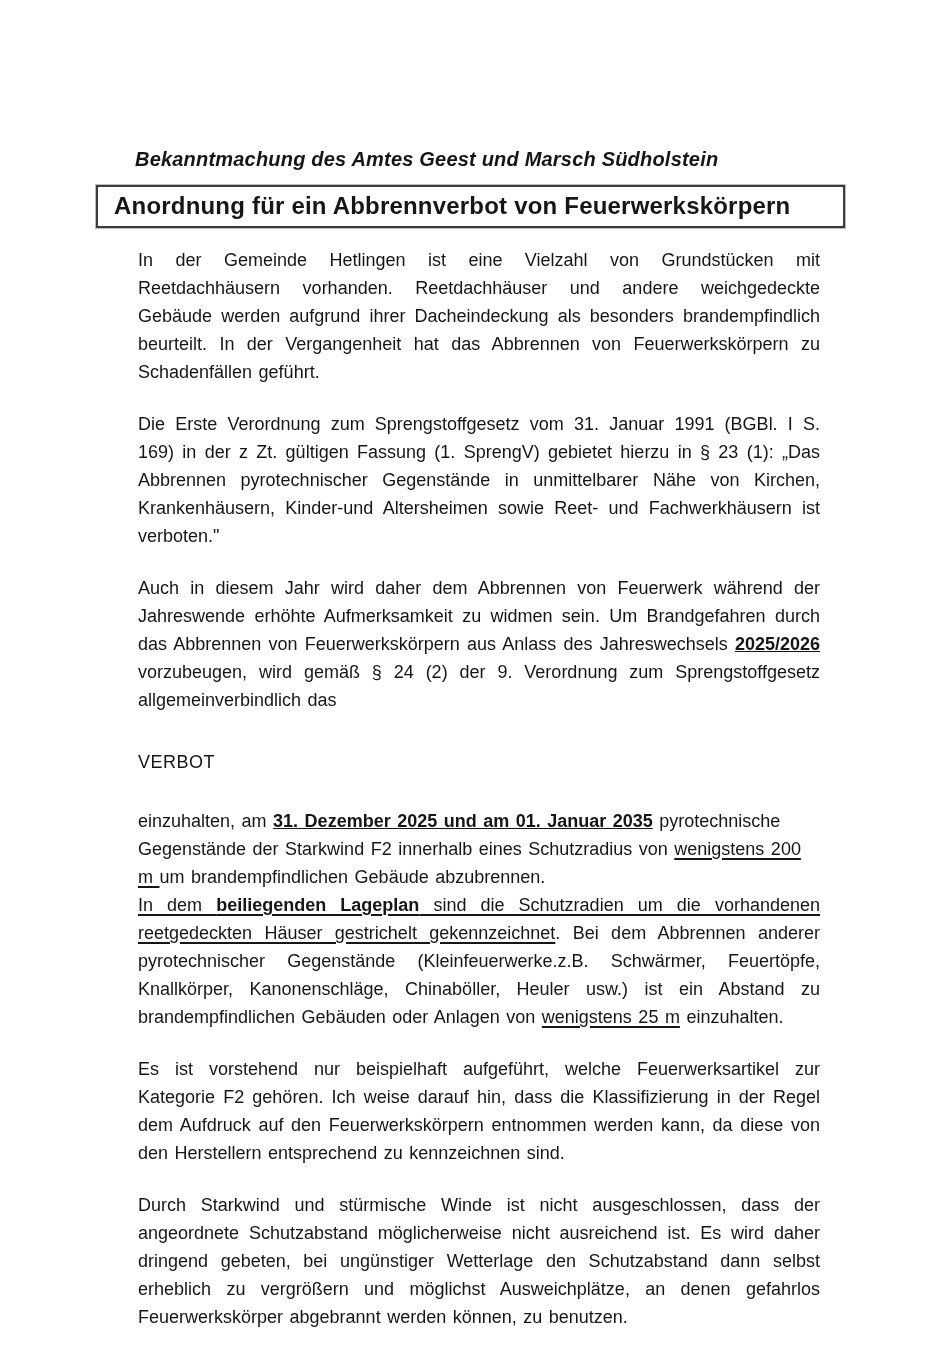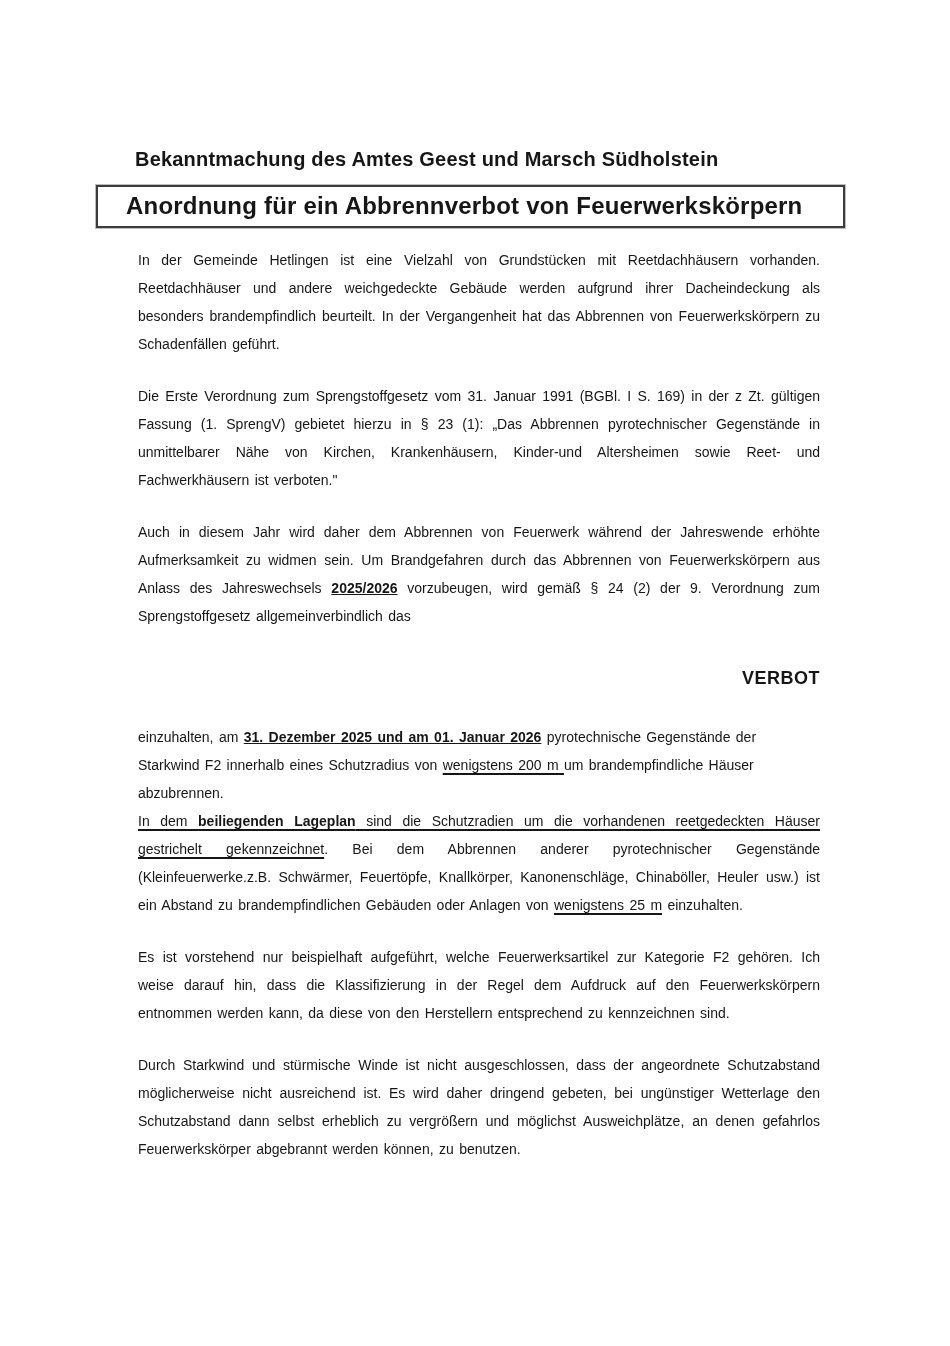--- a/index.html
+++ b/index.html
@@ -23,53 +23,54 @@
     height: 1346px;
     padding: 148px 105px 0 96px;
     box-sizing: border-box;
   }
   .doc-title {
     margin: 0 0 14px 39px;
     font-size: 20px;
     font-weight: bold;
     letter-spacing: 0.2px;
     white-space: nowrap;
+    font-style: italic;
   }
   .boxed-heading {
     border: 2px solid #3c3c3c;
     box-shadow: 0 0 0 1px #bdbdbd;
-    padding: 5px 10px 6px 28px;
+    padding: 5px 10px 6px 16px;
     font-size: 24px;
     font-weight: bold;
     letter-spacing: 0.2px;
     margin: 0 0 18px 0;
     white-space: nowrap;
   }
   .body-text {
     margin-left: 42px;
     width: 682px;
   }
   .body-text p {
     margin: 0 0 24px 0;
-    font-size: 14px;
+    font-size: 18px;
     line-height: 28px;
     text-align: justify;
     word-spacing: 1.5px;
   }
   .body-text p.align-left {
     text-align: left;
   }
   .body-text p.no-gap {
     margin-bottom: 0;
   }
   .section-heading {
     margin: 38px 0 34px 0;
     font-size: 18px;
-    font-weight: bold;
-    text-align: right;
+    font-weight: normal;
+    text-align: left;
     letter-spacing: 0.5px;
   }
   .seg-b { font-weight: bold; text-decoration: underline; }
   .seg-u { text-decoration: underline; text-underline-offset: 3px; text-decoration-thickness: 1.5px; }
 </style>
 </head>
 <body>
 
 <div class="page">
 
@@ -81,21 +82,21 @@
 
     <div>
         <p><span>In der Gemeinde Hetlingen ist eine Vielzahl von Grundstücken mit Reetdachhäusern vorhanden. Reetdachhäuser und andere weichgedeckte Gebäude werden aufgrund ihrer Dacheindeckung als besonders brandempfindlich beurteilt. In der Vergangenheit hat das Abbrennen von Feuerwerkskörpern zu Schadenfällen geführt.</span></p>
         <p><span>Die Erste Verordnung zum Sprengstoffgesetz vom 31. Januar 1991 (BGBl. I S. 169) in der z Zt. gültigen Fassung (1. SprengV) gebietet hierzu in § 23 (1): „Das Abbrennen pyrotechnischer Gegenstände in unmittelbarer Nähe von Kirchen, Krankenhäusern, Kinder-und Altersheimen sowie Reet- und Fachwerkhäusern ist verboten."</span></p>
         <p><span>Auch in diesem Jahr wird daher dem Abbrennen von Feuerwerk während der Jahreswende erhöhte Aufmerksamkeit zu widmen sein. Um Brandgefahren durch das Abbrennen von Feuerwerkskörpern aus Anlass des Jahreswechsels </span><span class="seg-b">2025/2026</span><span> vorzubeugen, wird gemäß § 24 (2) der 9. Verordnung zum Sprengstoffgesetz allgemeinverbindlich das</span></p>
       </div>
 
     <div class="section-heading">VERBOT</div>
 
     <div>
-        <p class="align-left no-gap"><span>einzuhalten, am </span><span class="seg-b">31. Dezember 2025 und am 01. Januar 2026</span><span> pyrotechnische Gegenstände der Starkwind F2 innerhalb eines Schutzradius von </span><span class="seg-u">wenigstens 200 m </span><span>um brandempfindliche Häuser abzubrennen.</span></p>
+        <p class="align-left no-gap"><span>einzuhalten, am </span><span class="seg-b">31. Dezember 2025 und am 01. Januar 2035</span><span> pyrotechnische Gegenstände der Starkwind F2 innerhalb eines Schutzradius von </span><span class="seg-u">wenigstens 200 m </span><span>um brandempfindlichen Gebäude abzubrennen.</span></p>
         <p><span class="seg-u">In dem </span><span class="seg-b seg-u">beiliegenden Lageplan</span><span class="seg-u"> sind die Schutzradien um die vorhandenen reetgedeckten Häuser gestrichelt gekennzeichnet</span><span>. Bei dem Abbrennen anderer pyrotechnischer Gegenstände (Kleinfeuerwerke.z.B. Schwärmer, Feuertöpfe, Knallkörper, Kanonenschläge, Chinaböller, Heuler usw.) ist ein Abstand zu brandempfindlichen Gebäuden oder Anlagen von </span><span class="seg-u">wenigstens 25 m</span><span> einzuhalten.</span></p>
         <p><span>Es ist vorstehend nur beispielhaft aufgeführt, welche Feuerwerksartikel zur Kategorie F2 gehören. Ich weise darauf hin, dass die Klassifizierung in der Regel dem Aufdruck auf den Feuerwerkskörpern entnommen werden kann, da diese von den Herstellern entsprechend zu kennzeichnen sind.</span></p>
         <p><span>Durch Starkwind und stürmische Winde ist nicht ausgeschlossen, dass der angeordnete Schutzabstand möglicherweise nicht ausreichend ist. Es wird daher dringend gebeten, bei ungünstiger Wetterlage den Schutzabstand dann selbst erheblich zu vergrößern und möglichst Ausweichplätze, an denen gefahrlos Feuerwerkskörper abgebrannt werden können, zu benutzen.</span></p>
       </div>
 
   </div>
 
 </div>
 
 </body></html>

